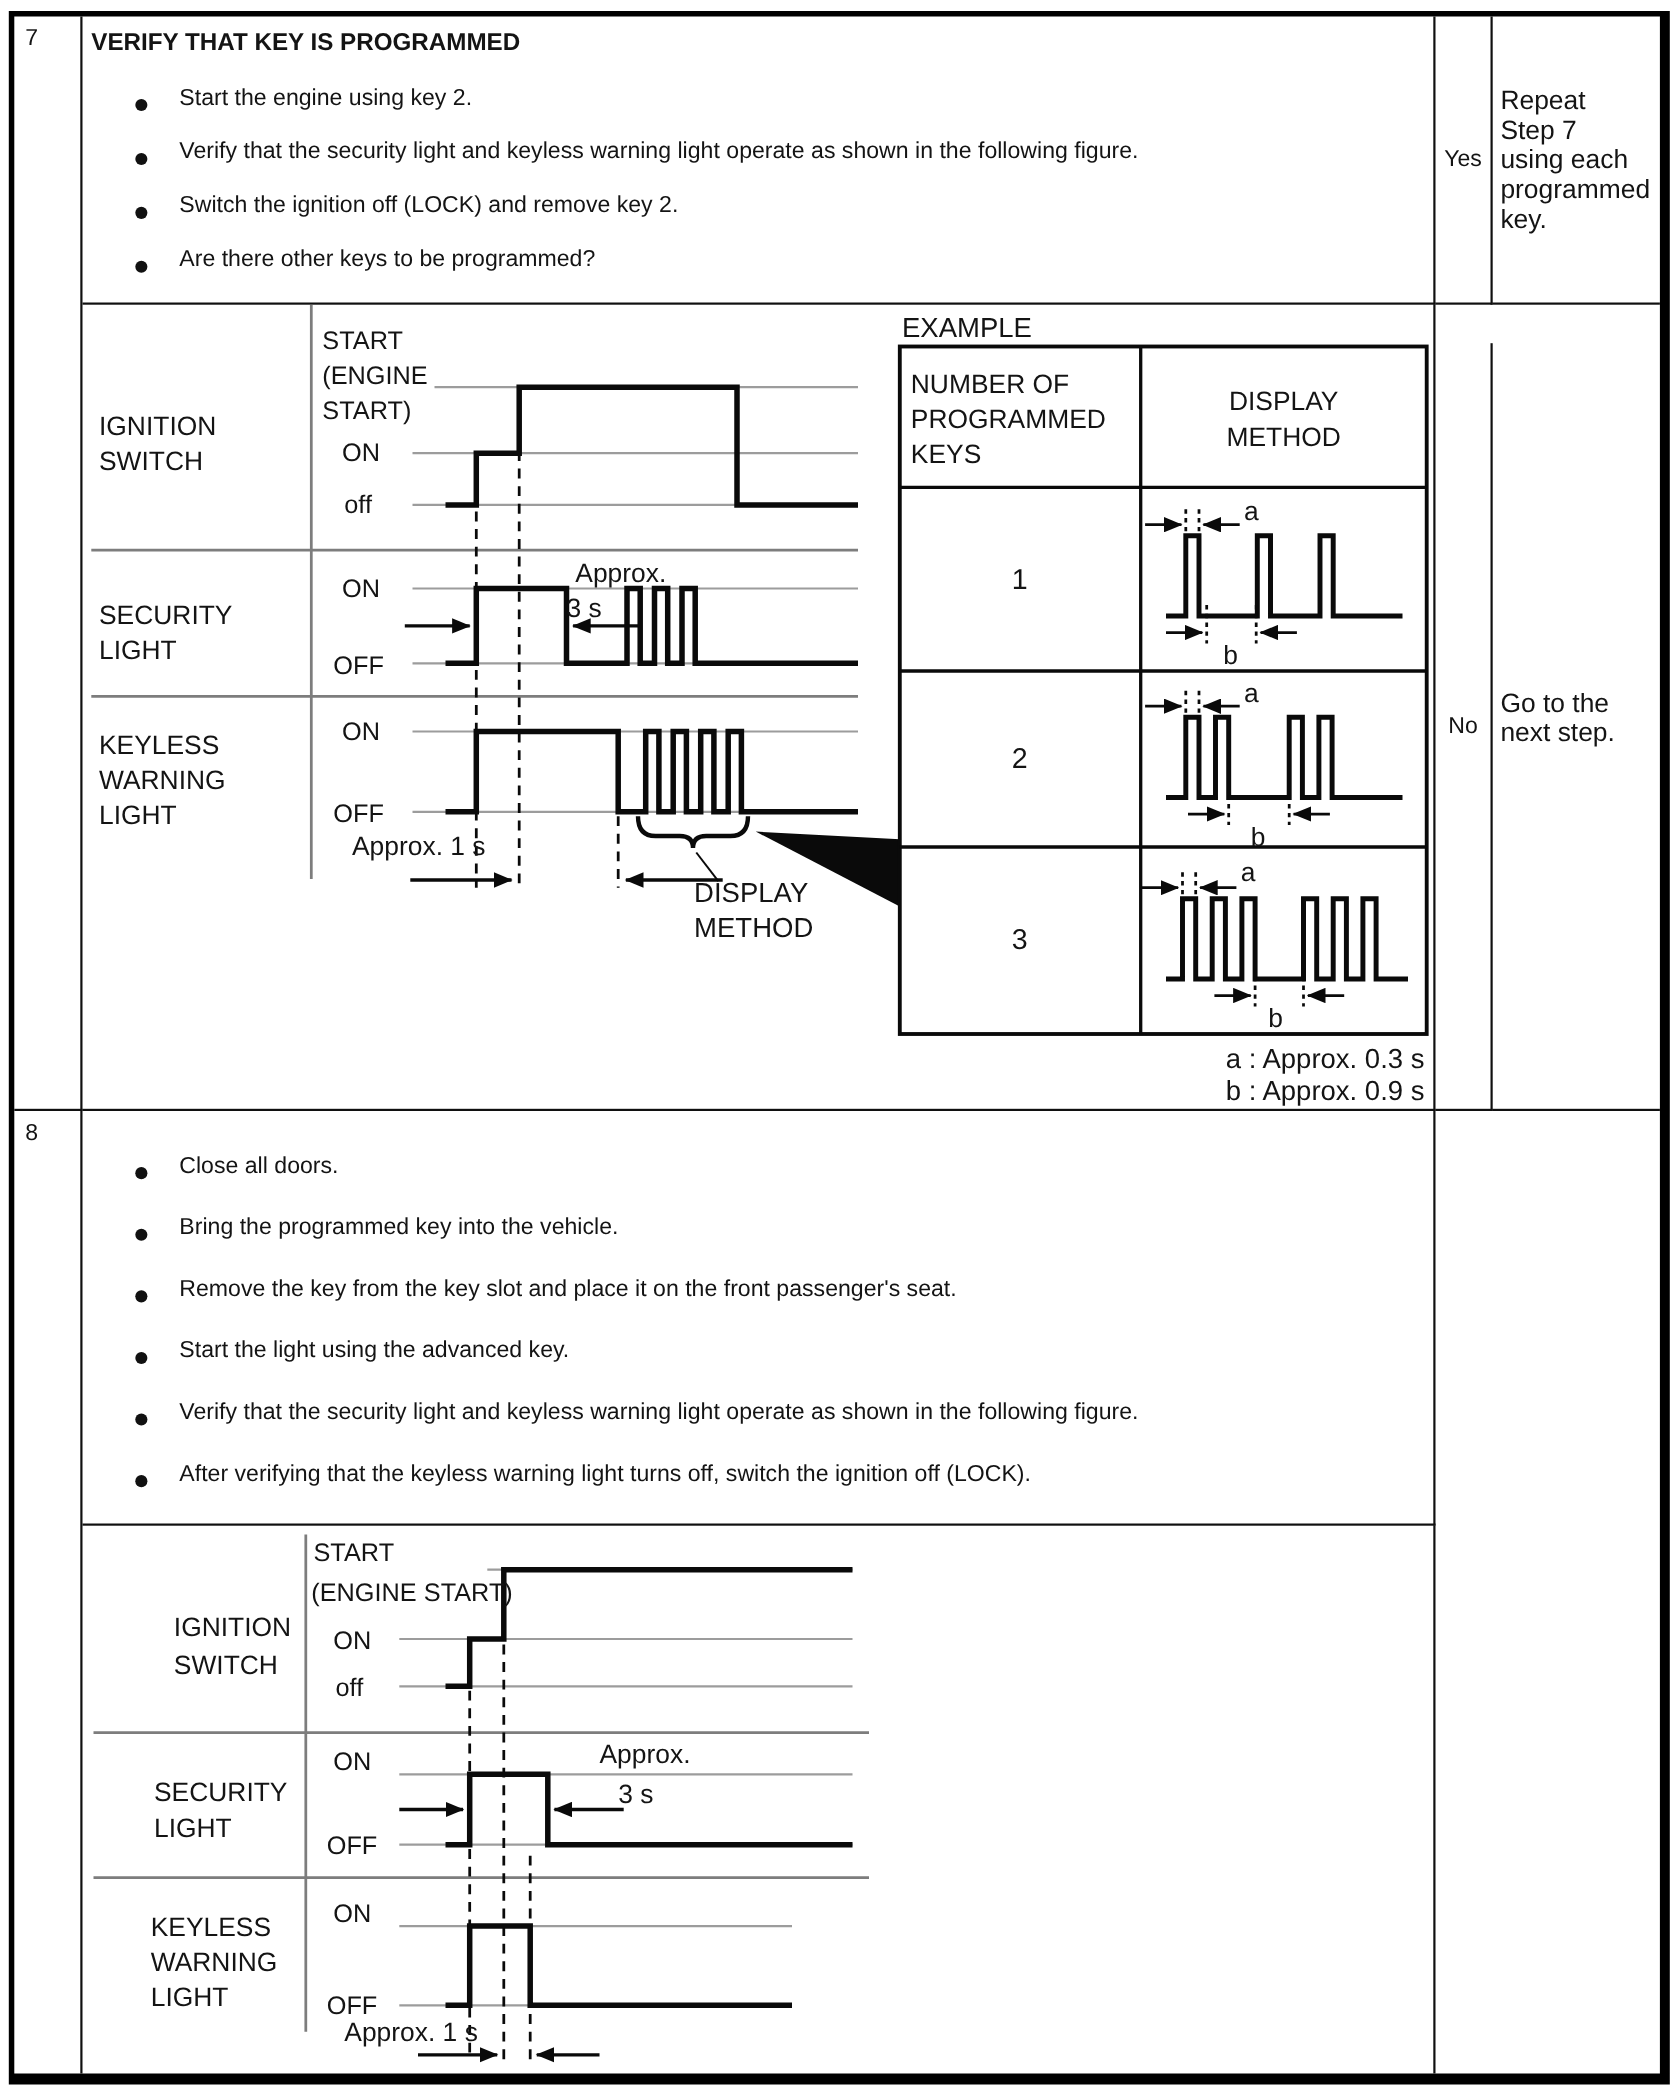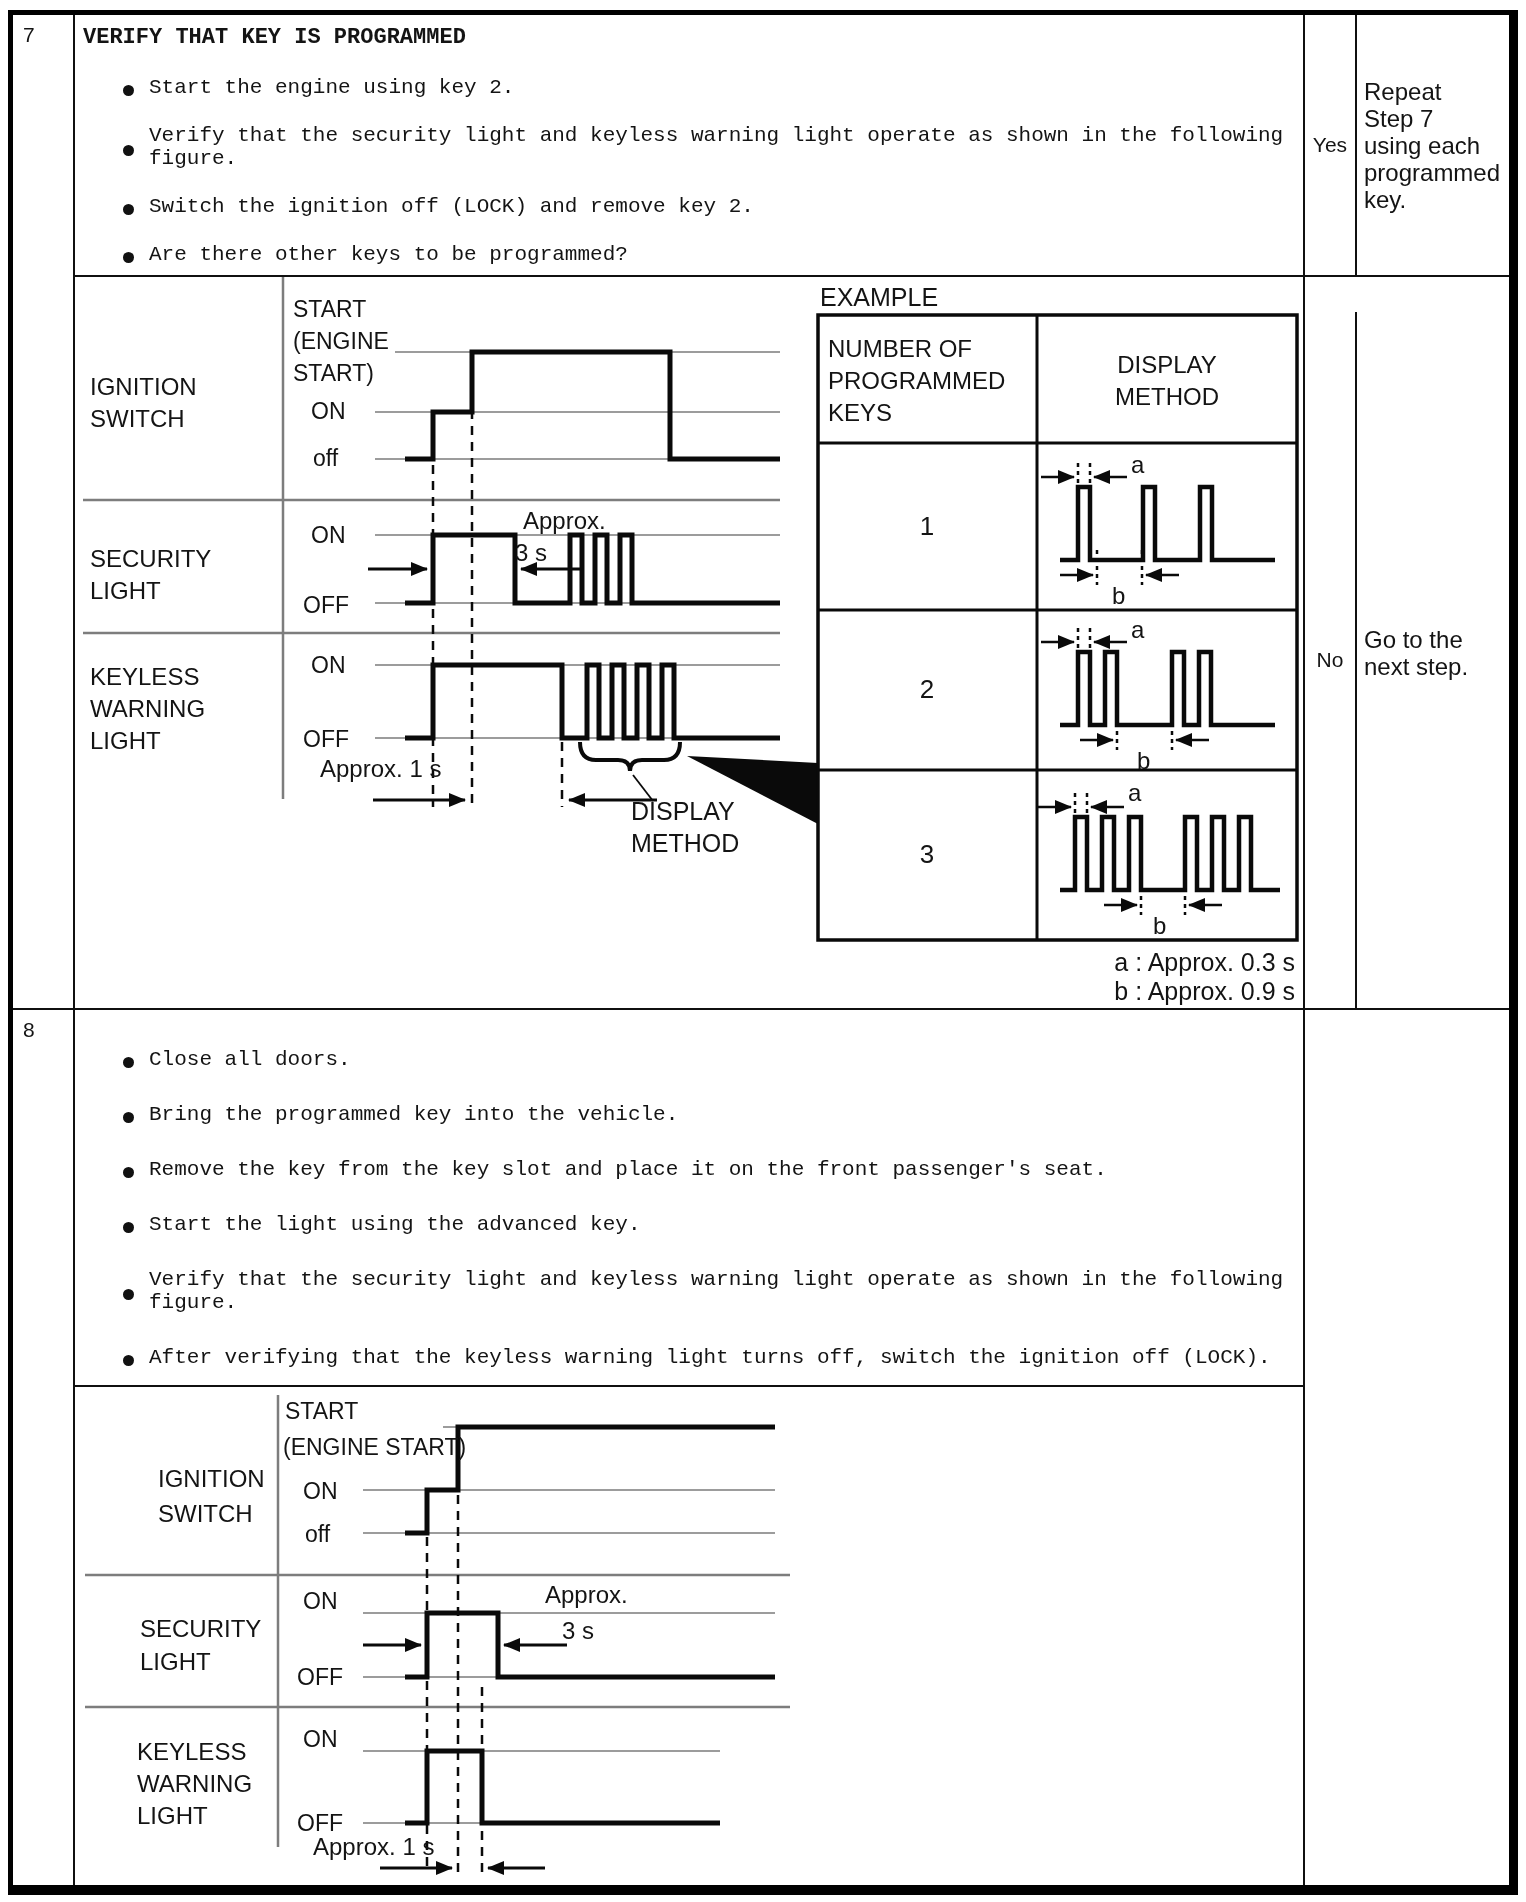--- a/index.html
+++ b/index.html
@@ -7,26 +7,26 @@
   .page{position:relative;width:1526px;height:1902px;background:#fff;
         font-family:"Liberation Sans","DejaVu Sans",sans-serif;color:#141414;}
   .doc-table{position:absolute;left:8px;top:10px;
         border:5px solid #000;border-right-width:9px;border-bottom-width:10px;
         display:grid;
         grid-template-columns:62px 1230px 52px 152px;
         grid-template-rows:262px 733px 377px 498px;background:#fff;}
   .b-r{border-right:2px solid #101010;}
   .b-b{border-bottom:2px solid #101010;}
   .num{font-size:21px;padding:8px 0 0 10px;}
-  .content{padding:10px 0 0 8px;font-family:Liberation Mono, monospace;}
+  .content{padding:10px 0 0 8px;}
   .title{font-weight:bold;font-size:22px;}
   .bullets{display:flex;flex-direction:column;margin-left:40px;font-size:21px;}
   .bullets.s7{margin-top:26px;gap:25px;}
   .bullets.s8{margin-top:28px;gap:32px;}
-  .brow{display:flex;align-items:center;gap:15px;}
+  .brow{display:flex;align-items:flex-end;gap:29px;}
   .dot{width:11px;height:11px;border-radius:50%;background:#111;margin-top:6px;flex:none;}
   .ynlabel{display:flex;align-items:center;justify-content:center;font-size:21px;}
   .action{display:flex;align-items:center;font-size:24px;line-height:27px;padding-left:7px;}
   .action .txt{max-width:128px;}
   .right8{grid-column:3/5;grid-row:3/5;display:flex;align-items:center;
           padding-left:9px;font-size:21px;line-height:27px;}
   .right8 .txt{max-width:140px;}
   .figcell{position:relative;overflow:hidden;}
   .figcell svg{display:block;width:100%;height:100%;font-family:inherit;}
   text{fill:#141414;}

